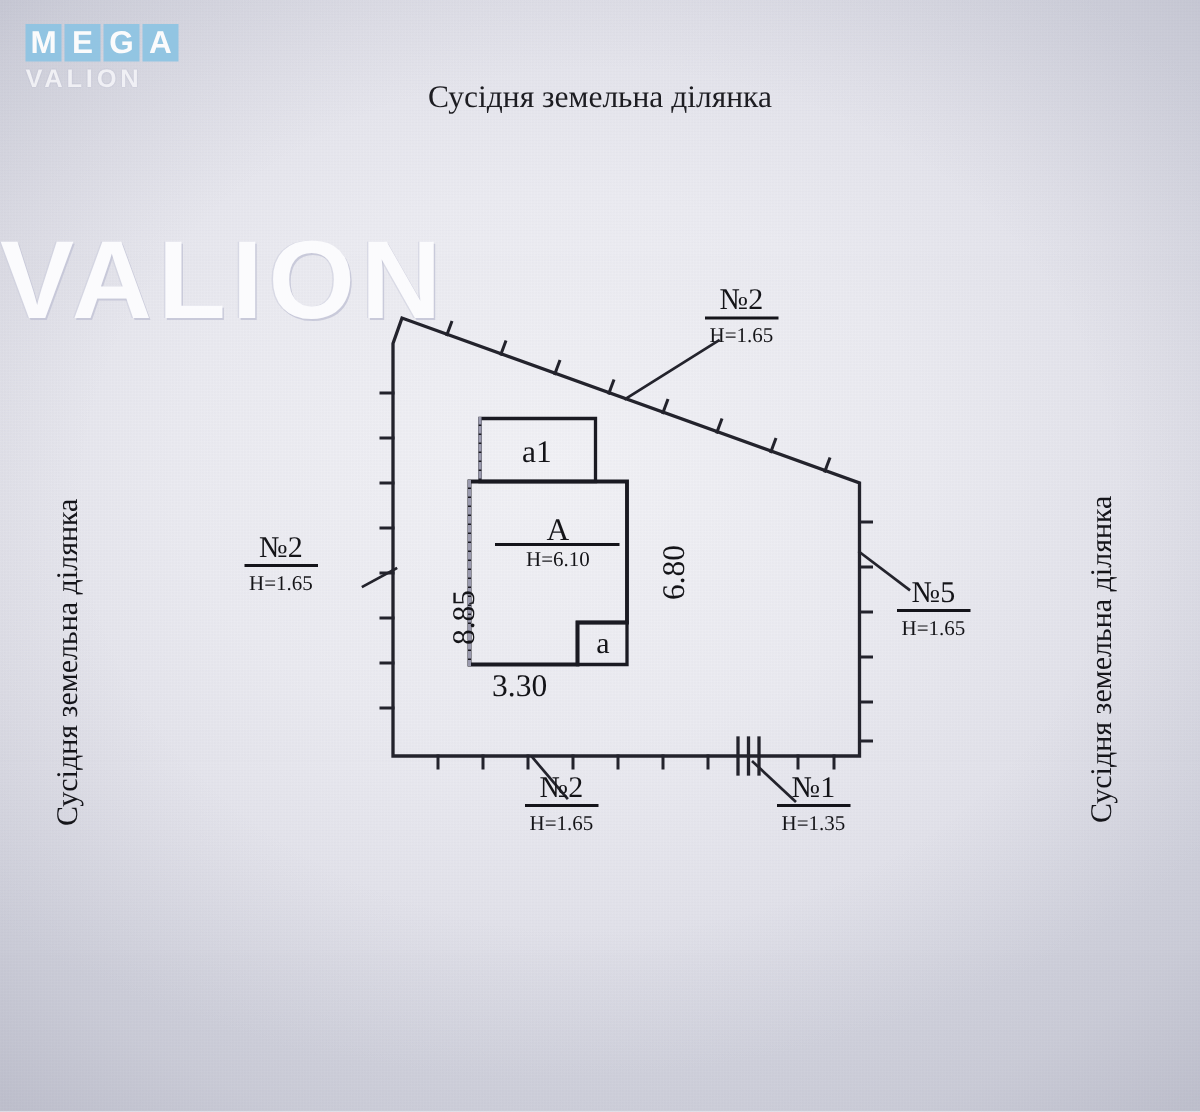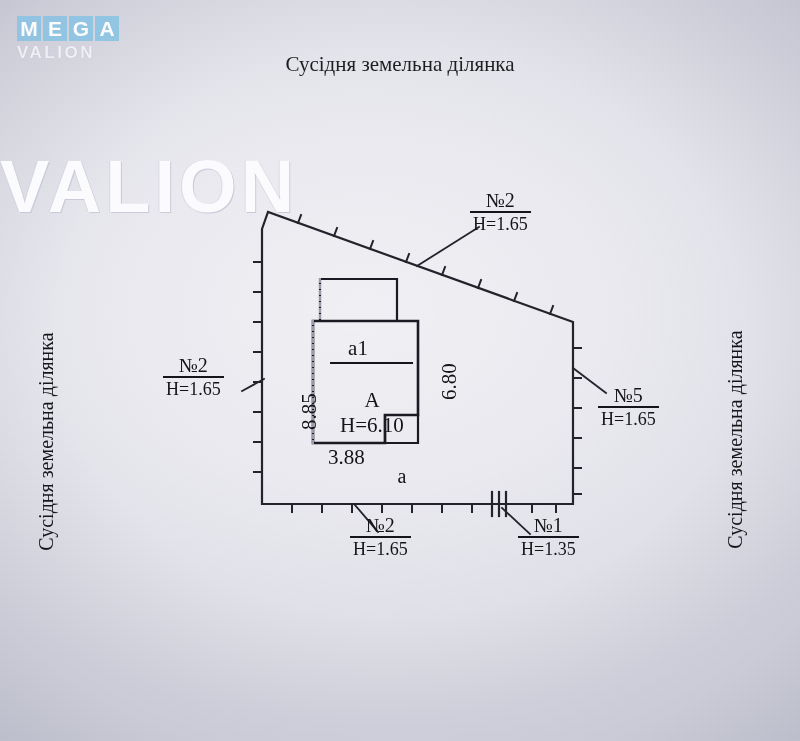--- a/index.html
+++ b/index.html
@@ -139,34 +139,33 @@
     text-align: center;
     color: #141418;
     font-family: "Liberation Serif", serif;
   }
   .frac .num {
     font-size: 20px;
     line-height: 21px;
     padding: 0 4px;
   }
   .frac .den {
-    font-size: 18px;
+    font-size: 14px;
     line-height: 23px;
     border-top: 2px solid #14141a;
     padding: 0 3px;
   }
 
   
   .bld-text {
     position: absolute;
     z-index: 6;
     color: #141418;
     font-family: "Liberation Serif", serif;
     text-align: center;
-    margin-top: 47px;
   }
   .dim {
     position: absolute;
     z-index: 6;
     color: #141418;
     font-size: 21px;
     font-family: "Liberation Serif", serif;
     white-space: nowrap;
   }
   .dim.vert {
@@ -289,23 +288,23 @@
     <div class="num">№2</div>
     <div class="den">H=1.65</div>
   </div>
 
   <div class="frac" style="left:518px; top:515px;">
     <div class="num">№1</div>
     <div class="den">H=1.35</div>
   </div>
 
   <div class="bld-text" style="left:344px; top:341px; width:56px; font-size:21px;">A</div>
-  <div class="bld-text" style="left:330px; top:366px; width:84px; font-size:21px;text-align:center;">H=6.10</div>
+  <div class="bld-text" style="left:330px; top:366px; width:84px; font-size:14px;text-align:center;">H=6.10</div>
   <div class="bld-text" style="left:330px; top:289px; width:56px; font-size:21px;">a1</div>
   <div class="bld-text" style="left:386px; top:418px; width:32px; font-size:20px;">a</div>
 
   <div class="dim vert" style="left:297px; top:430px;">8.85</div>
   <div class="dim vert" style="left:437px; top:400px;">6.80</div>
-  <div class="dim" style="left:328px; top:445px;">3.88</div>
+  <div class="dim" style="left:328px; top:445px;">3.30</div>
 
   <div id="grain"></div>
   <div id="vignette"></div>
 </div>
 
 </body></html>

